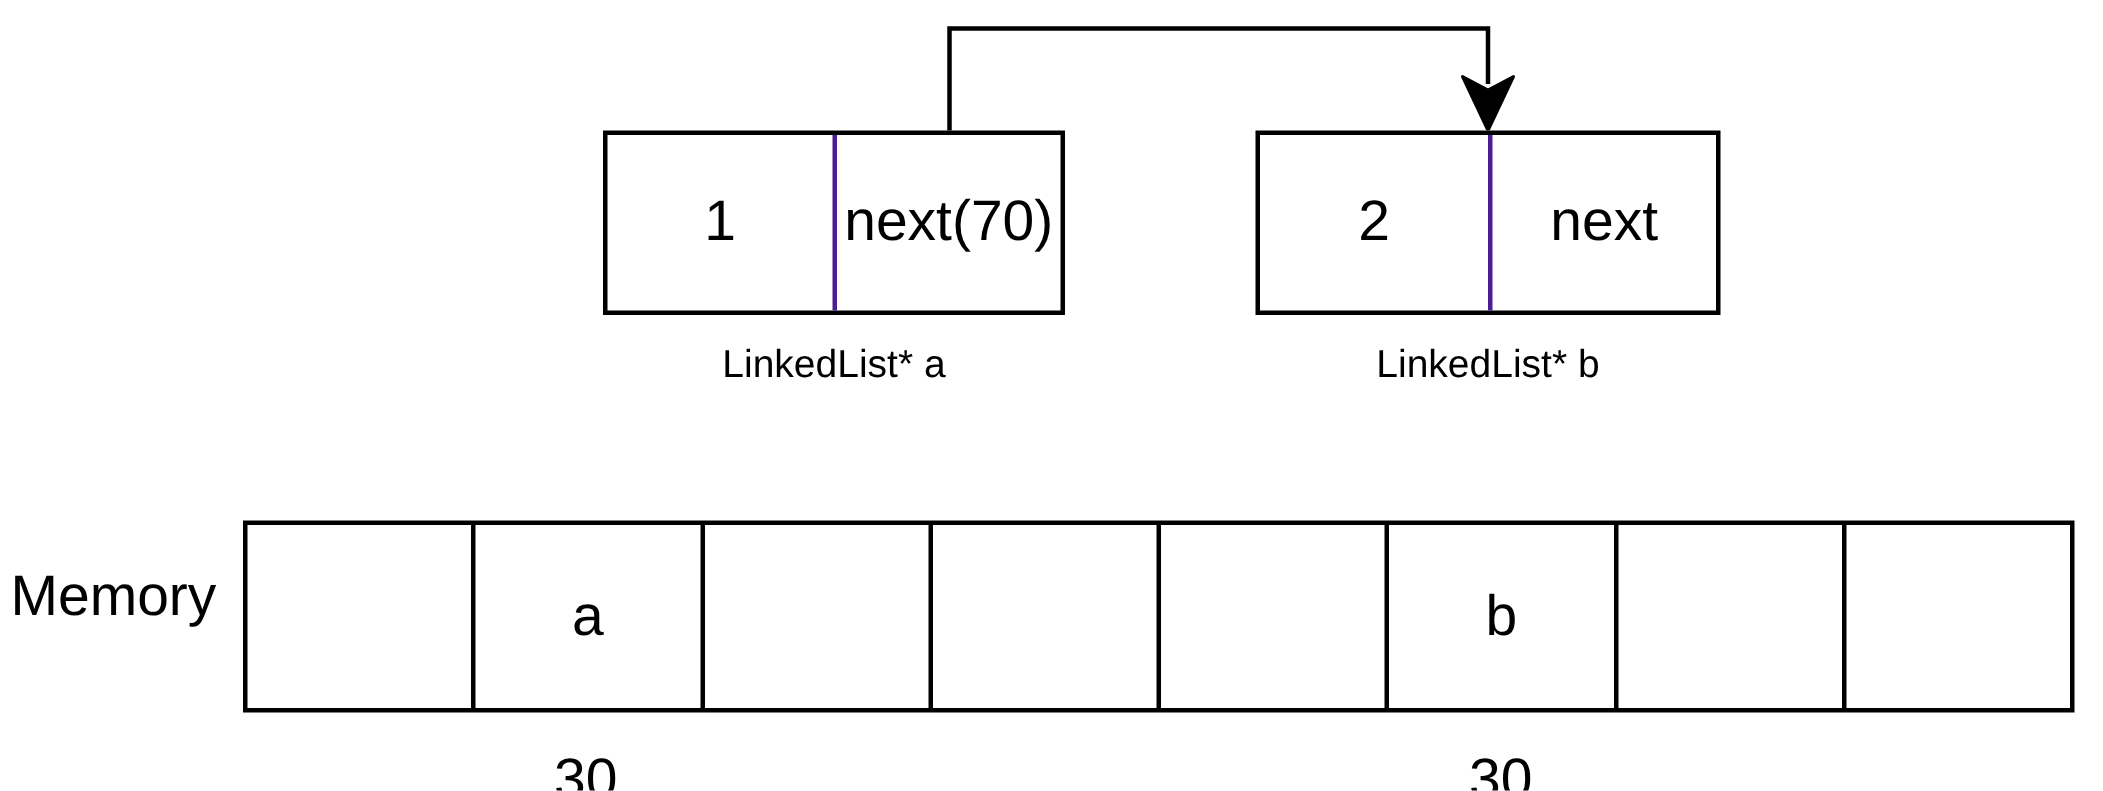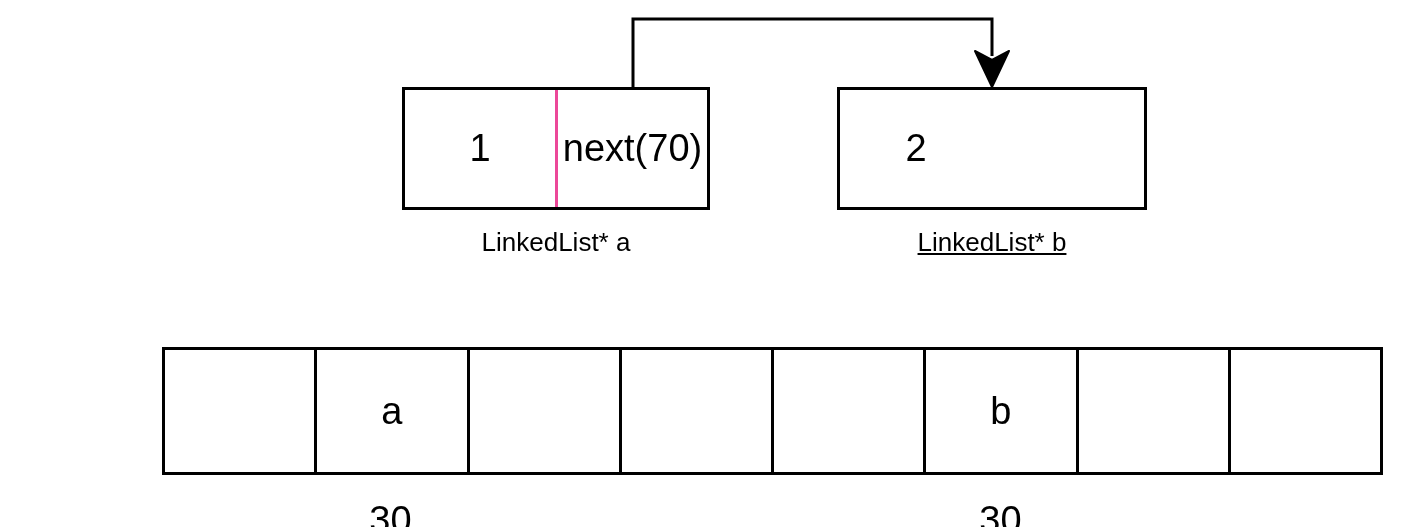--- a/index.html
+++ b/index.html
@@ -25,21 +25,21 @@
     background: #fff;
     display: flex;
   }
   .cell {
     display: flex;
     align-items: center;
     justify-content: center;
     font-size: 38px;
     white-space: nowrap;
   }
-  .cell-next { flex: 1; border-left: 3px solid #ec4899; }
+  .cell-next { flex: 1; border-left: 3px solid #4c1d95; }
 
   .caption {
     position: absolute;
     top: 222px;
     font-size: 26px;
     line-height: 40px;
     text-align: center;
     white-space: nowrap;
   }
 
@@ -96,25 +96,29 @@
     </div>
     <div class="cell cell-next">
       <span>next(70)</span>
     </div>
   </div>
 
   <div class="node" style="left:837px; width:310px;">
     <div class="cell" style="width:152px;">
       <span>2</span>
     </div>
+    <div class="cell cell-next">
+      <span>next</span>
+    </div>
   </div>
 
   <div class="caption" style="left:402px; width:308px;">LinkedList* a</div>
-  <div class="caption" style="left:837px; width:310px;text-decoration:underline;">LinkedList* b</div>
+  <div class="caption" style="left:837px; width:310px;">LinkedList* b</div>
 
+  <div class="memory-label">Memory</div>
 
   <div class="memory-row">
     <div class="mem-cell"></div>
     <div class="mem-cell">a</div>
     <div class="mem-cell"></div>
     <div class="mem-cell"></div>
     <div class="mem-cell"></div>
     <div class="mem-cell">b</div>
     <div class="mem-cell"></div>
     <div class="mem-cell"></div>

